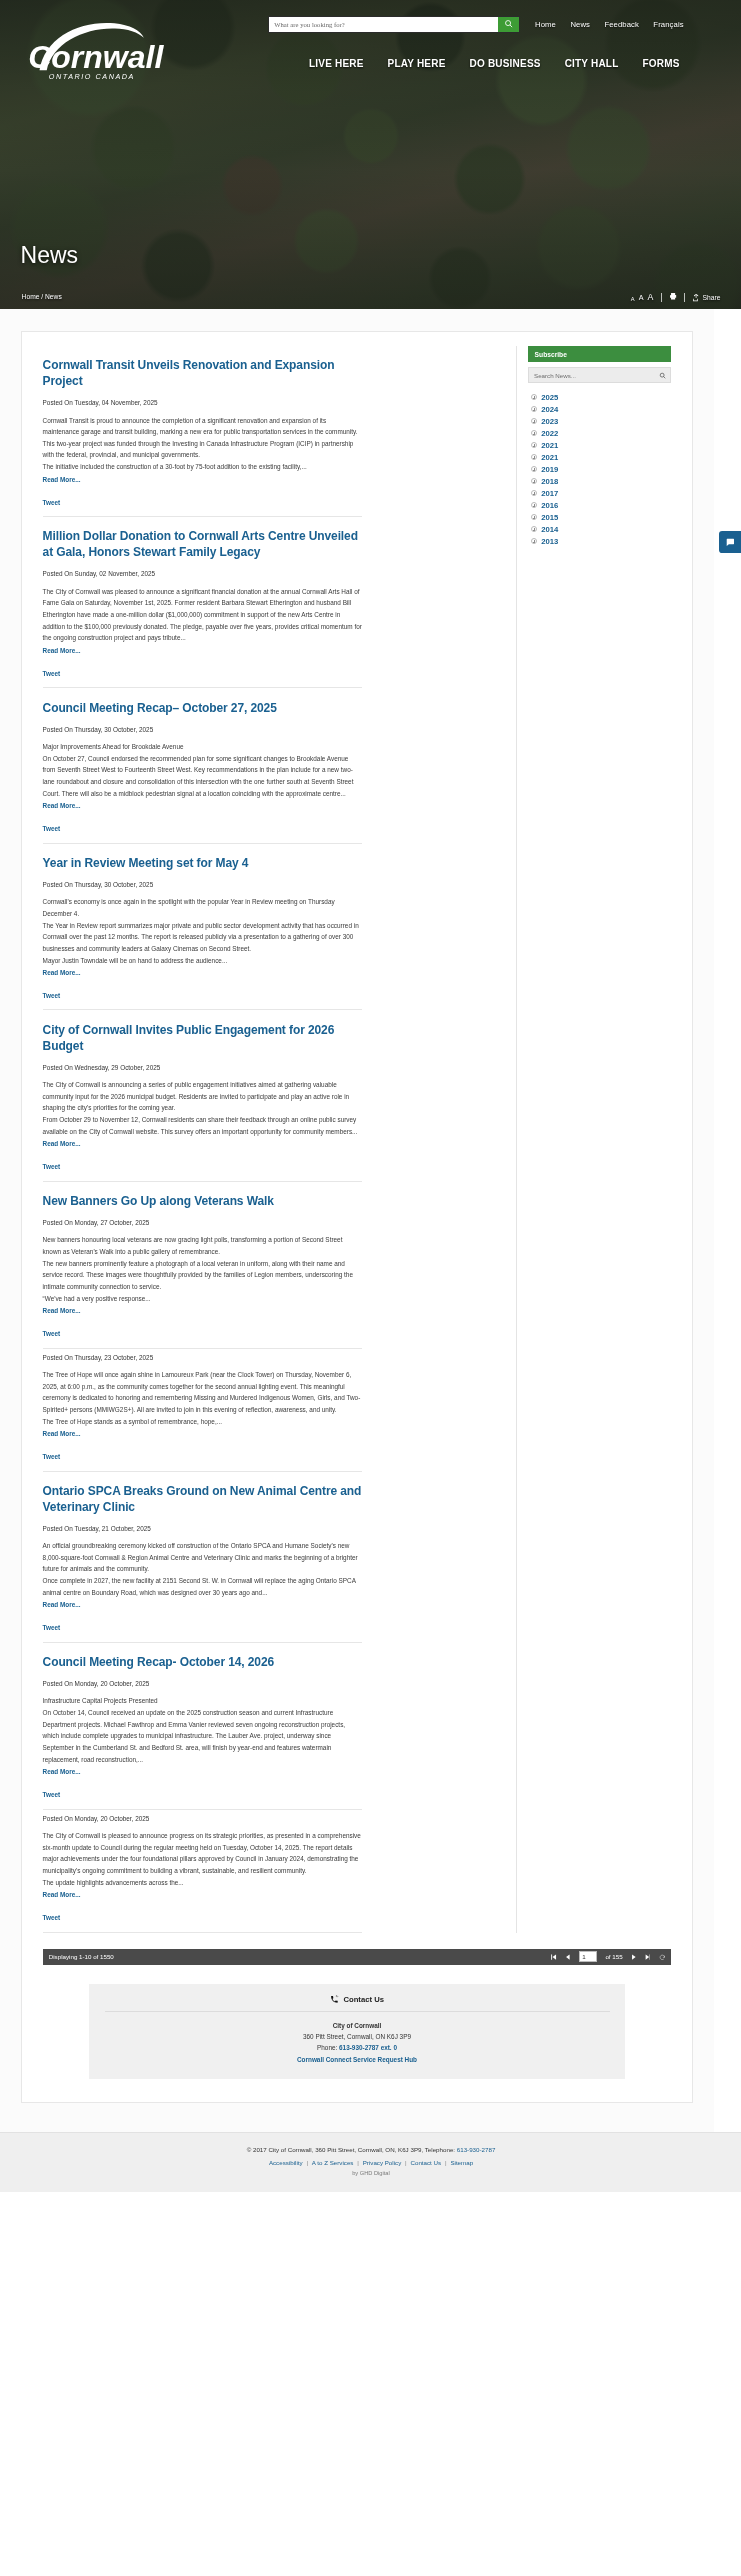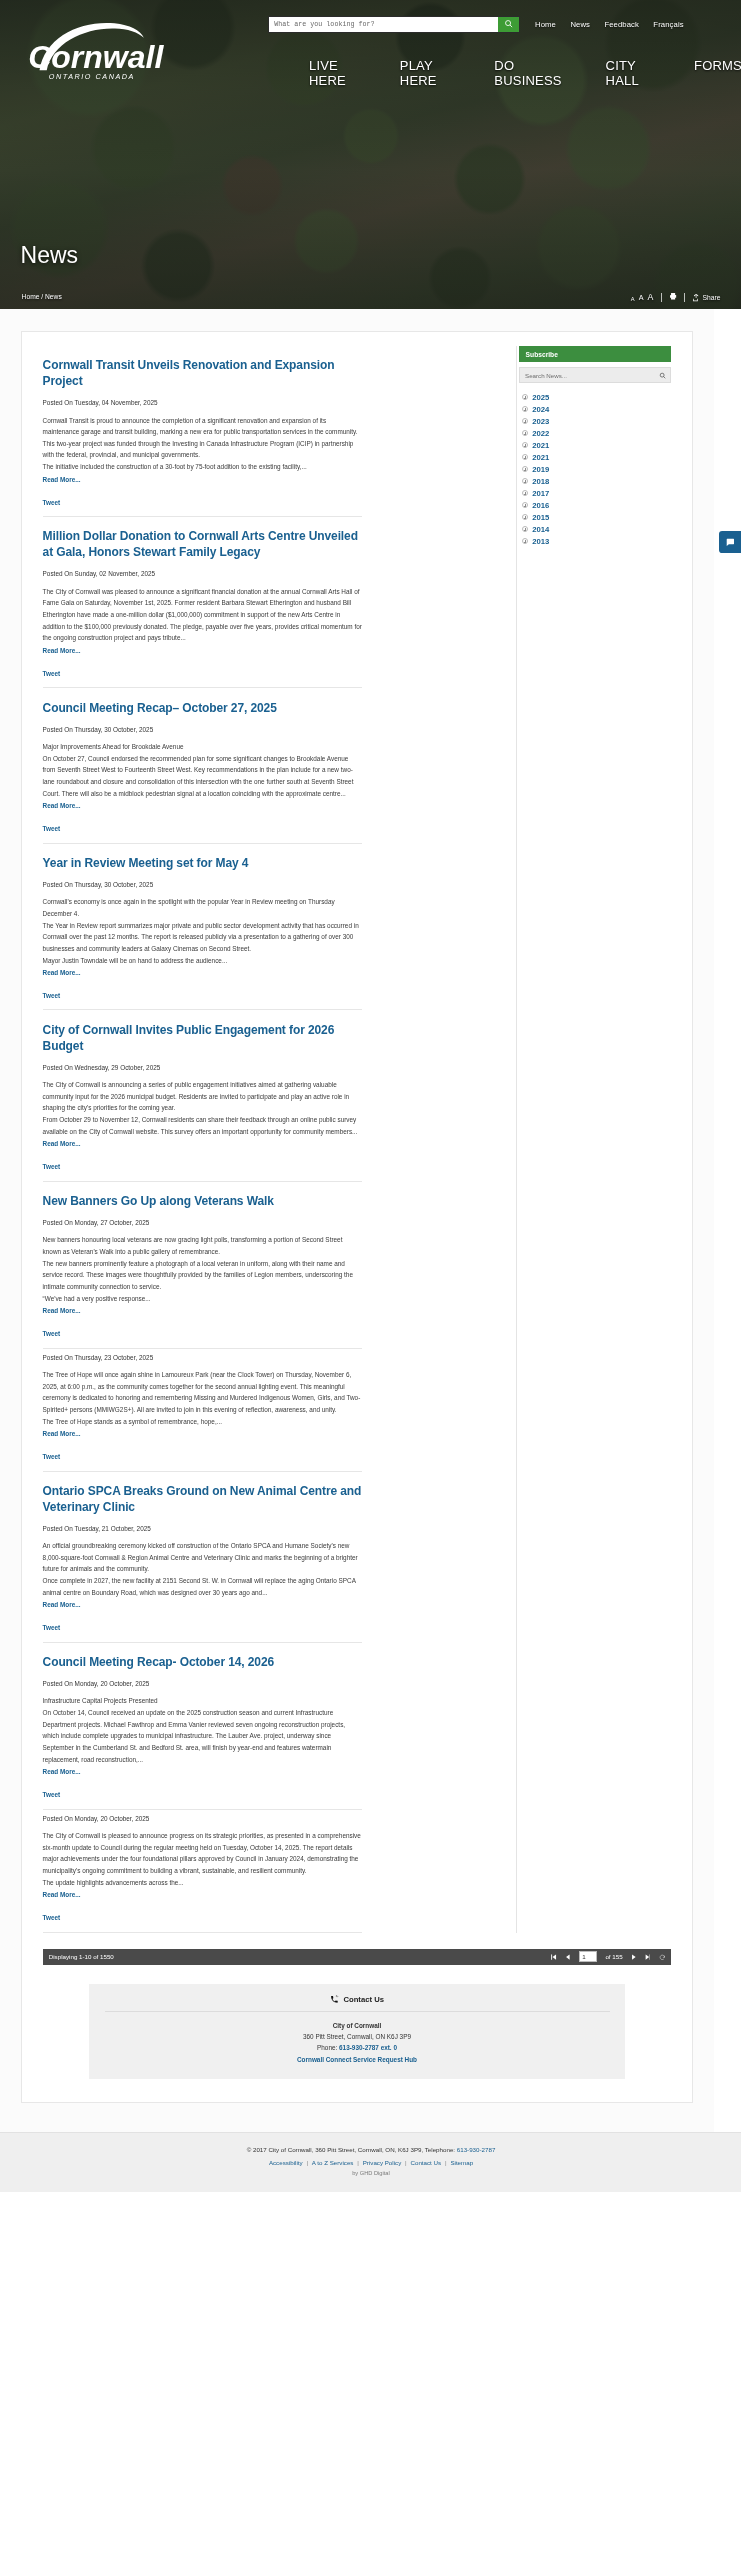--- a/index.html
+++ b/index.html
@@ -55,38 +55,38 @@
   .logo svg { width: 155px; height: 75px; display:block; }
 
   .topnav {
     position: absolute; top: 15.5px; left: 268px; display: flex; align-items: center; gap: 0;
   }
   .searchbox {
     display: flex; align-items: stretch; height: 17px; border: 1px solid #2b2b2b; background:#fff;
   }
   .searchbox input {
     width: 229px; border: none; outline: none; padding: 0 5.2px;
-    font-size: 6.7px; font-family: Liberation Mono, monospace; color: #333;
+    font-size: 6.7px; font-family: Liberation Serif, serif; color: #333;
   }
   .searchbox input::placeholder { color: #6a6a6a; }
   .search-btn {
     width: 20.6px; background: #3d9c35; border: none; cursor: pointer;
     display: flex; align-items: center; justify-content: center;
   }
   .search-btn svg { width: 9.3px; height: 9.3px; stroke: #fff; fill: none; stroke-width: 2.2; }
   .utility-links { display: flex; gap: 14.4px; margin-left: 15.5px; }
   .utility-links a {
     color: #fff; font-size: 7.7px; letter-spacing:0.1px;
     text-shadow: 0 0.5px 1.5px rgba(0,0,0,.65);
   }
   .mainnav {
     position: absolute; top: 58px; left: 309px; display: flex; gap: 24px;
   }
   .mainnav a {
-    color: #fff; font-size: 13px; font-weight: normal; letter-spacing: 0.2px;
+    color: #fff; font-size: 10px; font-weight: bold; letter-spacing: 0.2px;
     text-shadow: 0 0.5px 2.1px rgba(0,0,0,.8);
   }
   .hero-title {
     position: absolute; left: 20.6px; top: 242px;
     color: #fff; font-size: 23px; font-weight: normal;
     text-shadow: 0 1px 4.1px rgba(0,0,0,.7);
   }
   .breadcrumb {
     position: absolute; left: 21.6px; bottom: 9.3px; color: #fff; font-size: 6.7px;
     text-shadow: 0 0.5px 2.1px rgba(0,0,0,.8);
@@ -109,21 +109,21 @@
     padding: 21.6px 0 0 0;
   }
   .sheet {
     width: 672px; margin: 0 auto; background: #fff;
     border: 0.5px solid #e7e7e7;
     padding: 14.4px 20.6px 23px 20.6px;
     min-height: 206px;
   }
   .cols { display: flex; gap: 0; }
   .col-main { width: 340px; padding-right: 20.6px; }
-  .col-side { width: 155px; padding-left: 2px; border-left: 0.5px solid #e4e4e4; margin-left: auto; }
+  .col-side { width: 155px; padding-left: 11px; border-left: 0.5px solid #e4e4e4; margin-left: auto; }
 
   
   .article { padding: 5.2px 0 2.1px 0; border-bottom: 0.5px solid #e6e6e6; }
   .article:last-of-type { border-bottom: 0.5px solid #e6e6e6; }
   .article h2 {
     font-size: 12px; line-height: 1.32; color: #1a6090; font-weight: bold;
     margin: 7.2px 0 9.3px 0; letter-spacing: -0.1px;
   }
   .article .posted { font-size: 6.4px; color: #333; margin-bottom: 8.2px; }
   .article .body { font-size: 6.4px; line-height: 1.82; color: #3a3a3a; }

